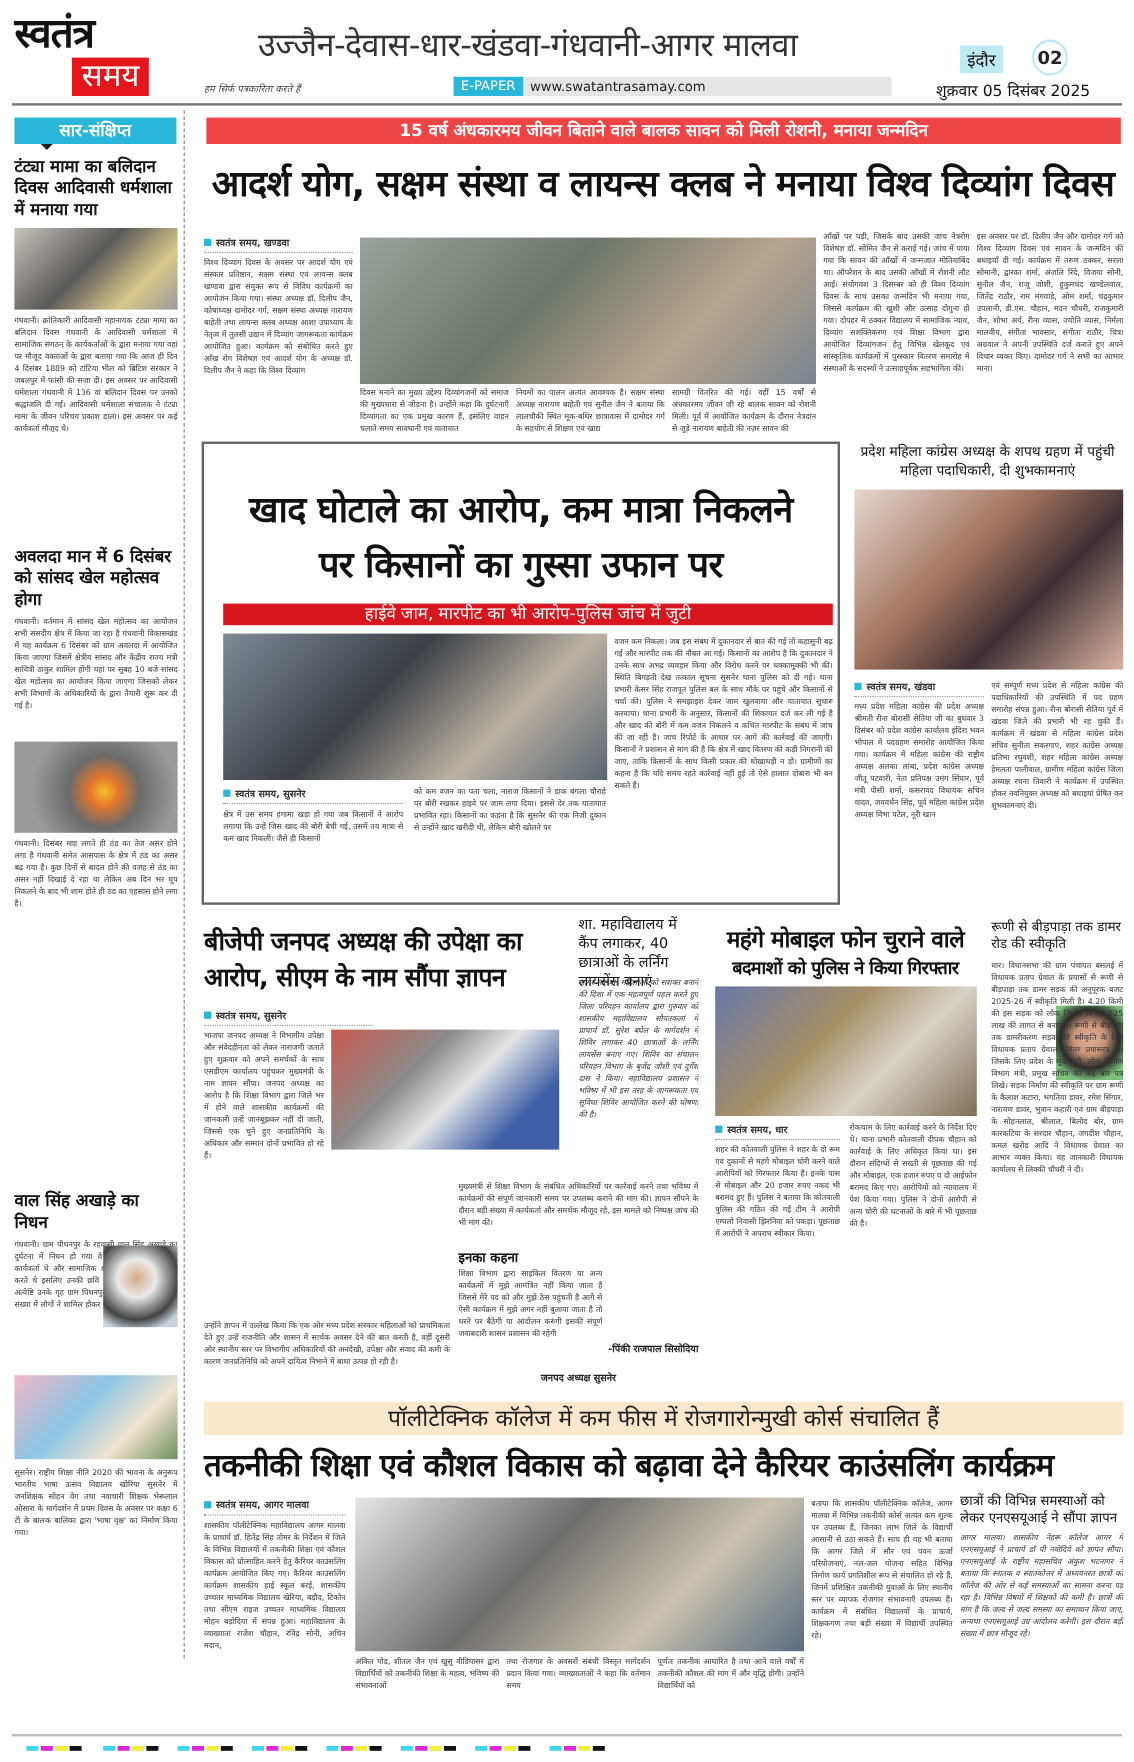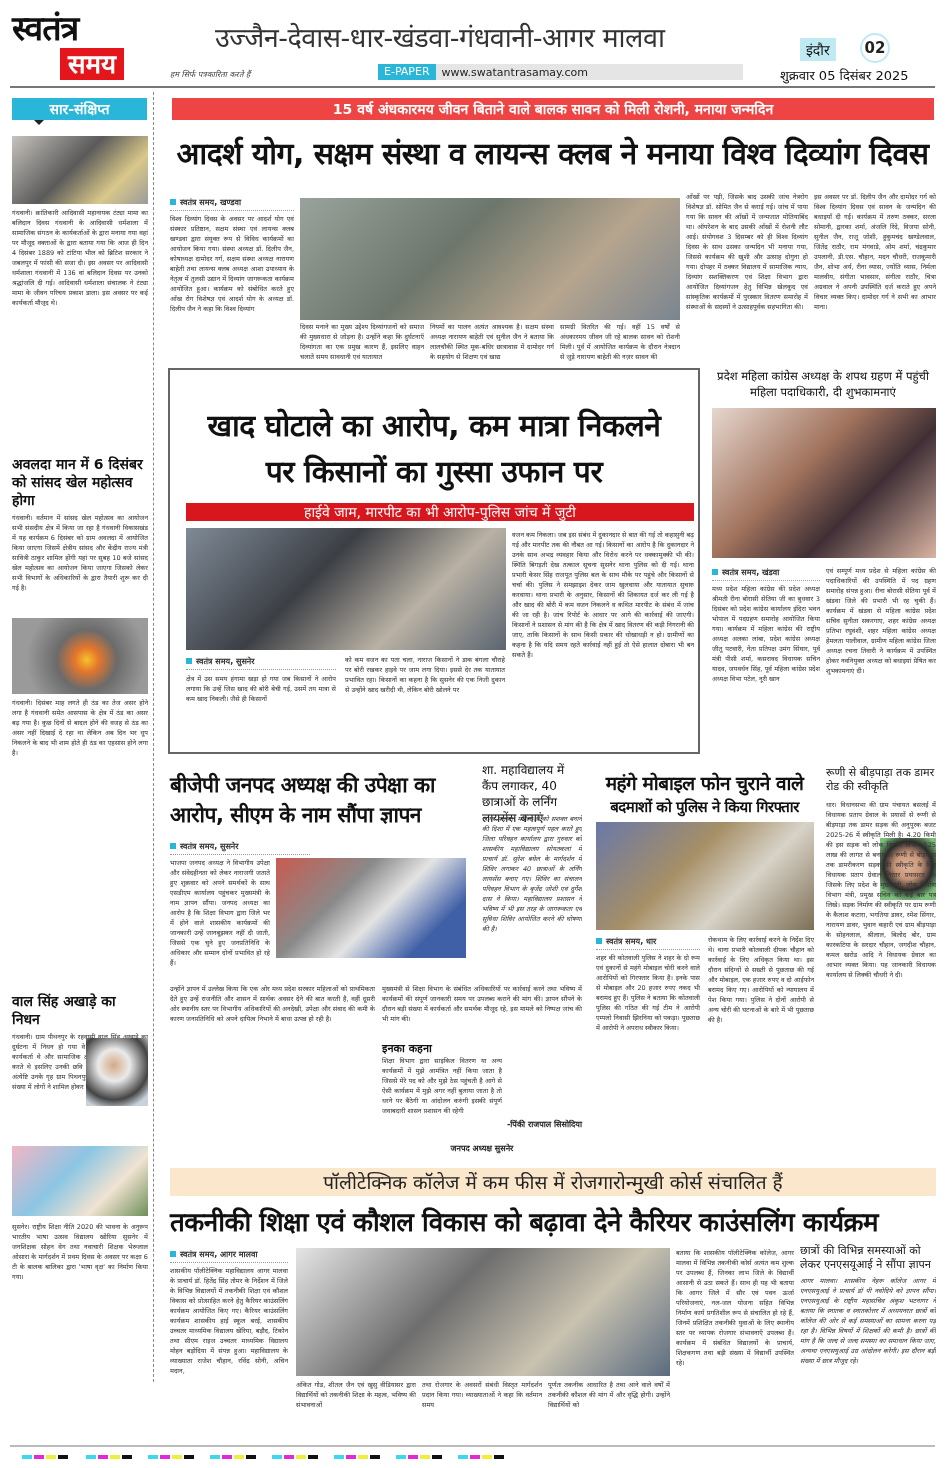--- a/index.html
+++ b/index.html
@@ -1,20 +1,20 @@
 <!DOCTYPE html>
 <html><head>
 <meta charset="utf-8">
 <style>
   * { box-sizing: border-box; margin: 0; padding: 0; }
   body { width: 945px; height: 1468px; background: #fff; font-family: "DejaVu Sans", sans-serif; color: #222; position: relative; overflow: hidden; }
   .abs { position: absolute; }
   .masthead-logo { left: 12px; top: 8px; width: 120px; height: 80px; }
   .logo-top { font-family: "DejaVu Serif", serif; font-weight: bold; font-size: 34px; color: #111; line-height: 40px; letter-spacing: -1px; }
-  .logo-bottom { display: inline-block; background: #e4161b; color: #fff; font-weight: bold; font-size: 26px; padding: 0 8px; margin-left: 48px; line-height: 32px; }
+  .logo-bottom { display: inline-block; background: #e4161b; color: #fff; font-weight: normal; font-size: 26px; padding: 0 8px; margin-left: 48px; line-height: 32px; }
   .edition-title { left: 215px; top: 18px; font-size: 27px; color: #333; letter-spacing: -0.5px; }
   .tagline { left: 170px; top: 68px; font-size: 8px; color: #444; font-style: italic; }
   .epaper-bar { left: 378px; top: 64px; width: 365px; height: 16px; background: #e5e5e5; display: flex; align-items: center; font-size: 11px; }
   .epaper-tag { background: #29b6d9; color: #fff; padding: 0 6px; height: 16px; line-height: 16px; font-size: 11px; margin-left: 0; }
   .epaper-url { margin-left: 6px; color: #222; }
   .city-box { left: 800px; top: 38px; background: #bfe9f3; padding: 2px 6px; font-size: 14px; color: #111; }
   .page-num { left: 860px; top: 33px; width: 30px; height: 30px; border-radius: 50%; background: #fff; border: 2px solid #bfe9f3; text-align: center; line-height: 26px; font-weight: bold; font-size: 15px; }
   .pub-date { left: 780px; top: 66px; font-size: 13px; color: #111; }
   .rule { height: 2px; background: #777; }
   .col-line { width: 0; border-left: 1px dashed #888; }
@@ -62,20 +62,21 @@
 <div class="abs page-num">02</div>
 <div class="abs pub-date">शुक्रवार 05 दिसंबर 2025</div>
 <div class="abs rule" style="left:10px; top:86px; width:925px;"></div>
 
 <div class="abs col-line" style="left:153px; top:92px; height:1290px;"></div>
 
 <div class="abs saar-banner">सार-संक्षिप्त</div>
 <div class="abs saar-arrow"></div>
 
 <div class="abs" style="left:12px; top:130px; width:136px;">
+  <div class="h-small">टंट्या मामा का बलिदान दिवस आदिवासी धर्मशाला में मनाया गया</div>
   <div class="photo indoor" style="width:136px; height:68px; margin-top:6px;"></div>
   <div class="body-text" style="height:98px; margin-top:4px;">गंधवानी। क्रांतिकारी आदिवासी महानायक टंट्या मामा का बलिदान दिवस गंधवानी के आदिवासी धर्मशाला में सामाजिक संगठन के कार्यकर्ताओं के द्वारा मनाया गया वहां पर मौजूद वक्ताओं के द्वारा बताया गया कि आज ही दिन 4 दिसंबर 1889 को टांटिया भील को ब्रिटिश सरकार ने जबलपुर में फांसी की सजा दी। इस अवसर पर आदिवासी धर्मशाला गंधवानी में 136 वां बलिदान दिवस पर उनको श्रद्धांजलि दी गई। आदिवासी धर्मशाला संचालक ने टंट्या मामा के जीवन परिचय प्रकाश डाला। इस अवसर पर कई कार्यकर्ता मौजूद थे।</div>
 </div>
 
 <div class="abs" style="left:12px; top:455px; width:136px;">
   <div class="h-small">अवलदा मान में 6 दिसंबर को सांसद खेल महोत्सव होगा</div>
   <div class="body-text" style="height:138px; margin-top:4px;">गंधवानी। वर्तमान में सांसद खेल महोत्सव का आयोजन सभी संसदीय क्षेत्र में किया जा रहा है गंधवानी विकासखंड में यह कार्यक्रम 6 दिसंबर को ग्राम अवलदा में आयोजित किया जाएगा जिसमें क्षेत्रीय सांसद और केंद्रीय राज्य मंत्री सावित्री ठाकुर शामिल होंगी यहां पर सुबह 10 बजे सांसद खेल महोत्सव का आयोजन किया जाएगा जिसको लेकर सभी विभागों के अधिकारियों के द्वारा तैयारी शुरू कर दी गई है।</div>
 </div>
 
 <div class="abs" style="left:12px; top:612px; width:136px;">
@@ -134,21 +135,21 @@
 
 <div class="abs big-head" style="left:170px; top:770px; width:290px; font-size:21px; line-height:30px; white-space:normal;">बीजेपी जनपद अध्यक्ष की उपेक्षा का आरोप, सीएम के नाम सौंपा ज्ञापन</div>
 <div class="abs byline dotted-u" style="left:170px; top:840px; width:140px;">
   <span class="sq"></span>
     <span>स्वतंत्र समय, सुसनेर</span>
 </div>
 <div class="abs body-text" style="left:170px; top:858px; width:100px; height:180px;">भाजपा जनपद अध्यक्ष ने विभागीय उपेक्षा और संवेदहीनता को लेकर नाराजगी जताते हुए शुक्रवार को अपने समर्थकों के साथ एसडीएम कार्यालय पहुंचकर मुख्यमंत्री के नाम ज्ञापन सौंपा। जनपद अध्यक्ष का आरोप है कि शिक्षा विभाग द्वारा जिले भर में होने वाले शासकीय कार्यक्रमों की जानकारी उन्हें जानबूझकर नहीं दी जाती, जिससे एक चुने हुए जनप्रतिनिधि के अधिकार और सम्मान दोनों प्रभावित हो रहे हैं।</div>
 <div class="abs photo group" style="left:276px; top:858px; width:190px; height:100px;"></div>
 <div class="abs body-text" style="left:320px; top:840px; width:146px; height:12px;"></div>
 <div class="abs body-text" style="left:382px; top:984px; width:200px; height:78px;">मुख्यमंत्री से शिक्षा विभाग के संबंधित अधिकारियों पर कार्रवाई करने तथा भविष्य में कार्यक्रमों की संपूर्ण जानकारी समय पर उपलब्ध कराने की मांग की। ज्ञापन सौंपने के दौरान बड़ी संख्या में कार्यकर्ता और समर्थक मौजूद रहे, इस मामले को निष्पक्ष जांच की भी मांग की।</div>
-<div class="abs body-text" style="left:170px; top:984px; width:205px; height:120px;">उन्होंने ज्ञापन में उल्लेख किया कि एक ओर मध्य प्रदेश सरकार महिलाओं को प्राथमिकता देते हुए उन्हें राजनीति और शासन में सार्थक अवसर देने की बात करती है, वहीं दूसरी ओर स्थानीय स्तर पर विभागीय अधिकारियों की अनदेखी, उपेक्षा और संवाद की कमी के कारण जनप्रतिनिधि को अपने दायित्व निभाने में बाधा उत्पन्न हो रही है।</div>
+<div class="abs body-text" style="left:170px; top:1100px; width:205px; height:120px;">उन्होंने ज्ञापन में उल्लेख किया कि एक ओर मध्य प्रदेश सरकार महिलाओं को प्राथमिकता देते हुए उन्हें राजनीति और शासन में सार्थक अवसर देने की बात करती है, वहीं दूसरी ओर स्थानीय स्तर पर विभागीय अधिकारियों की अनदेखी, उपेक्षा और संवाद की कमी के कारण जनप्रतिनिधि को अपने दायित्व निभाने में बाधा उत्पन्न हो रही है।</div>
 <div class="abs" style="left:382px; top:1040px; width:200px; font-size:11px; font-weight:bold; color:#111;">इनका कहना</div>
 <div class="abs body-text" style="left:382px; top:1056px; width:120px; height:60px;">शिक्षा विभाग द्वारा साइकिल वितरण या अन्य कार्यक्रमों में मुझे आमंत्रित नहीं किया जाता है जिससे मेरे पद को और मुझे ठेस पहुंचती है आगे से ऐसी कार्यक्रम में मुझे अगर नहीं बुलाया जाता है तो धरने पर बैठेगी या आंदोलन करुंगी इसकी संपूर्ण जवाबदारी शासन प्रशासन की रहेगी</div>
 <div class="abs" style="left:382px; top:1118px; width:200px; font-size:8px; font-weight:bold; text-align:right;">-पिंकी राजपाल सिसोदिया</div>
 <div class="abs" style="left:382px; top:1142px; width:200px; font-size:8px; font-weight:bold; text-align:center;">जनपद अध्यक्ष सुसनेर</div>
 
 <div class="abs" style="left:482px; top:762px; width:100px; font-size:12px; line-height:16px; color:#111;">शा. महाविद्यालय में कैंप लगाकर, 40 छात्राओं के लर्निंग लायसेंस बनाएं</div>
 <div class="abs body-text" style="left:482px; top:814px; width:100px; height:340px; font-style:italic;">आगर-मालवा। महिलाओं को सशक्त बनाने की दिशा में एक महत्वपूर्ण पहल करते हुए जिला परिवहन कार्यालय द्वारा गुरुवार को शासकीय महाविद्यालय सोयतकलां में प्राचार्य डॉ. सुरेश बघेल के मार्गदर्शन में शिविर लगाकर 40 छात्राओं के लर्निंग लायसेंस बनाए गए। शिविर का संचालन परिवहन विभाग के बृजेंद्र जोशी एवं दुर्गेश दास ने किया। महाविद्यालय प्रशासन ने भविष्य में भी इस तरह के जागरूकता एवं सुविधा शिविर आयोजित करने की घोषणा की है।</div>
 
 <div class="abs big-head" style="left:592px; top:770px; width:225px; font-size:19px; line-height:26px; text-align:center;">महंगे मोबाइल फोन चुराने वाले</div>
 <div class="abs big-head" style="left:592px; top:796px; width:225px; font-size:15px; line-height:22px; text-align:center;">बदमाशों को पुलिस ने किया गिरफ्तार</div>

